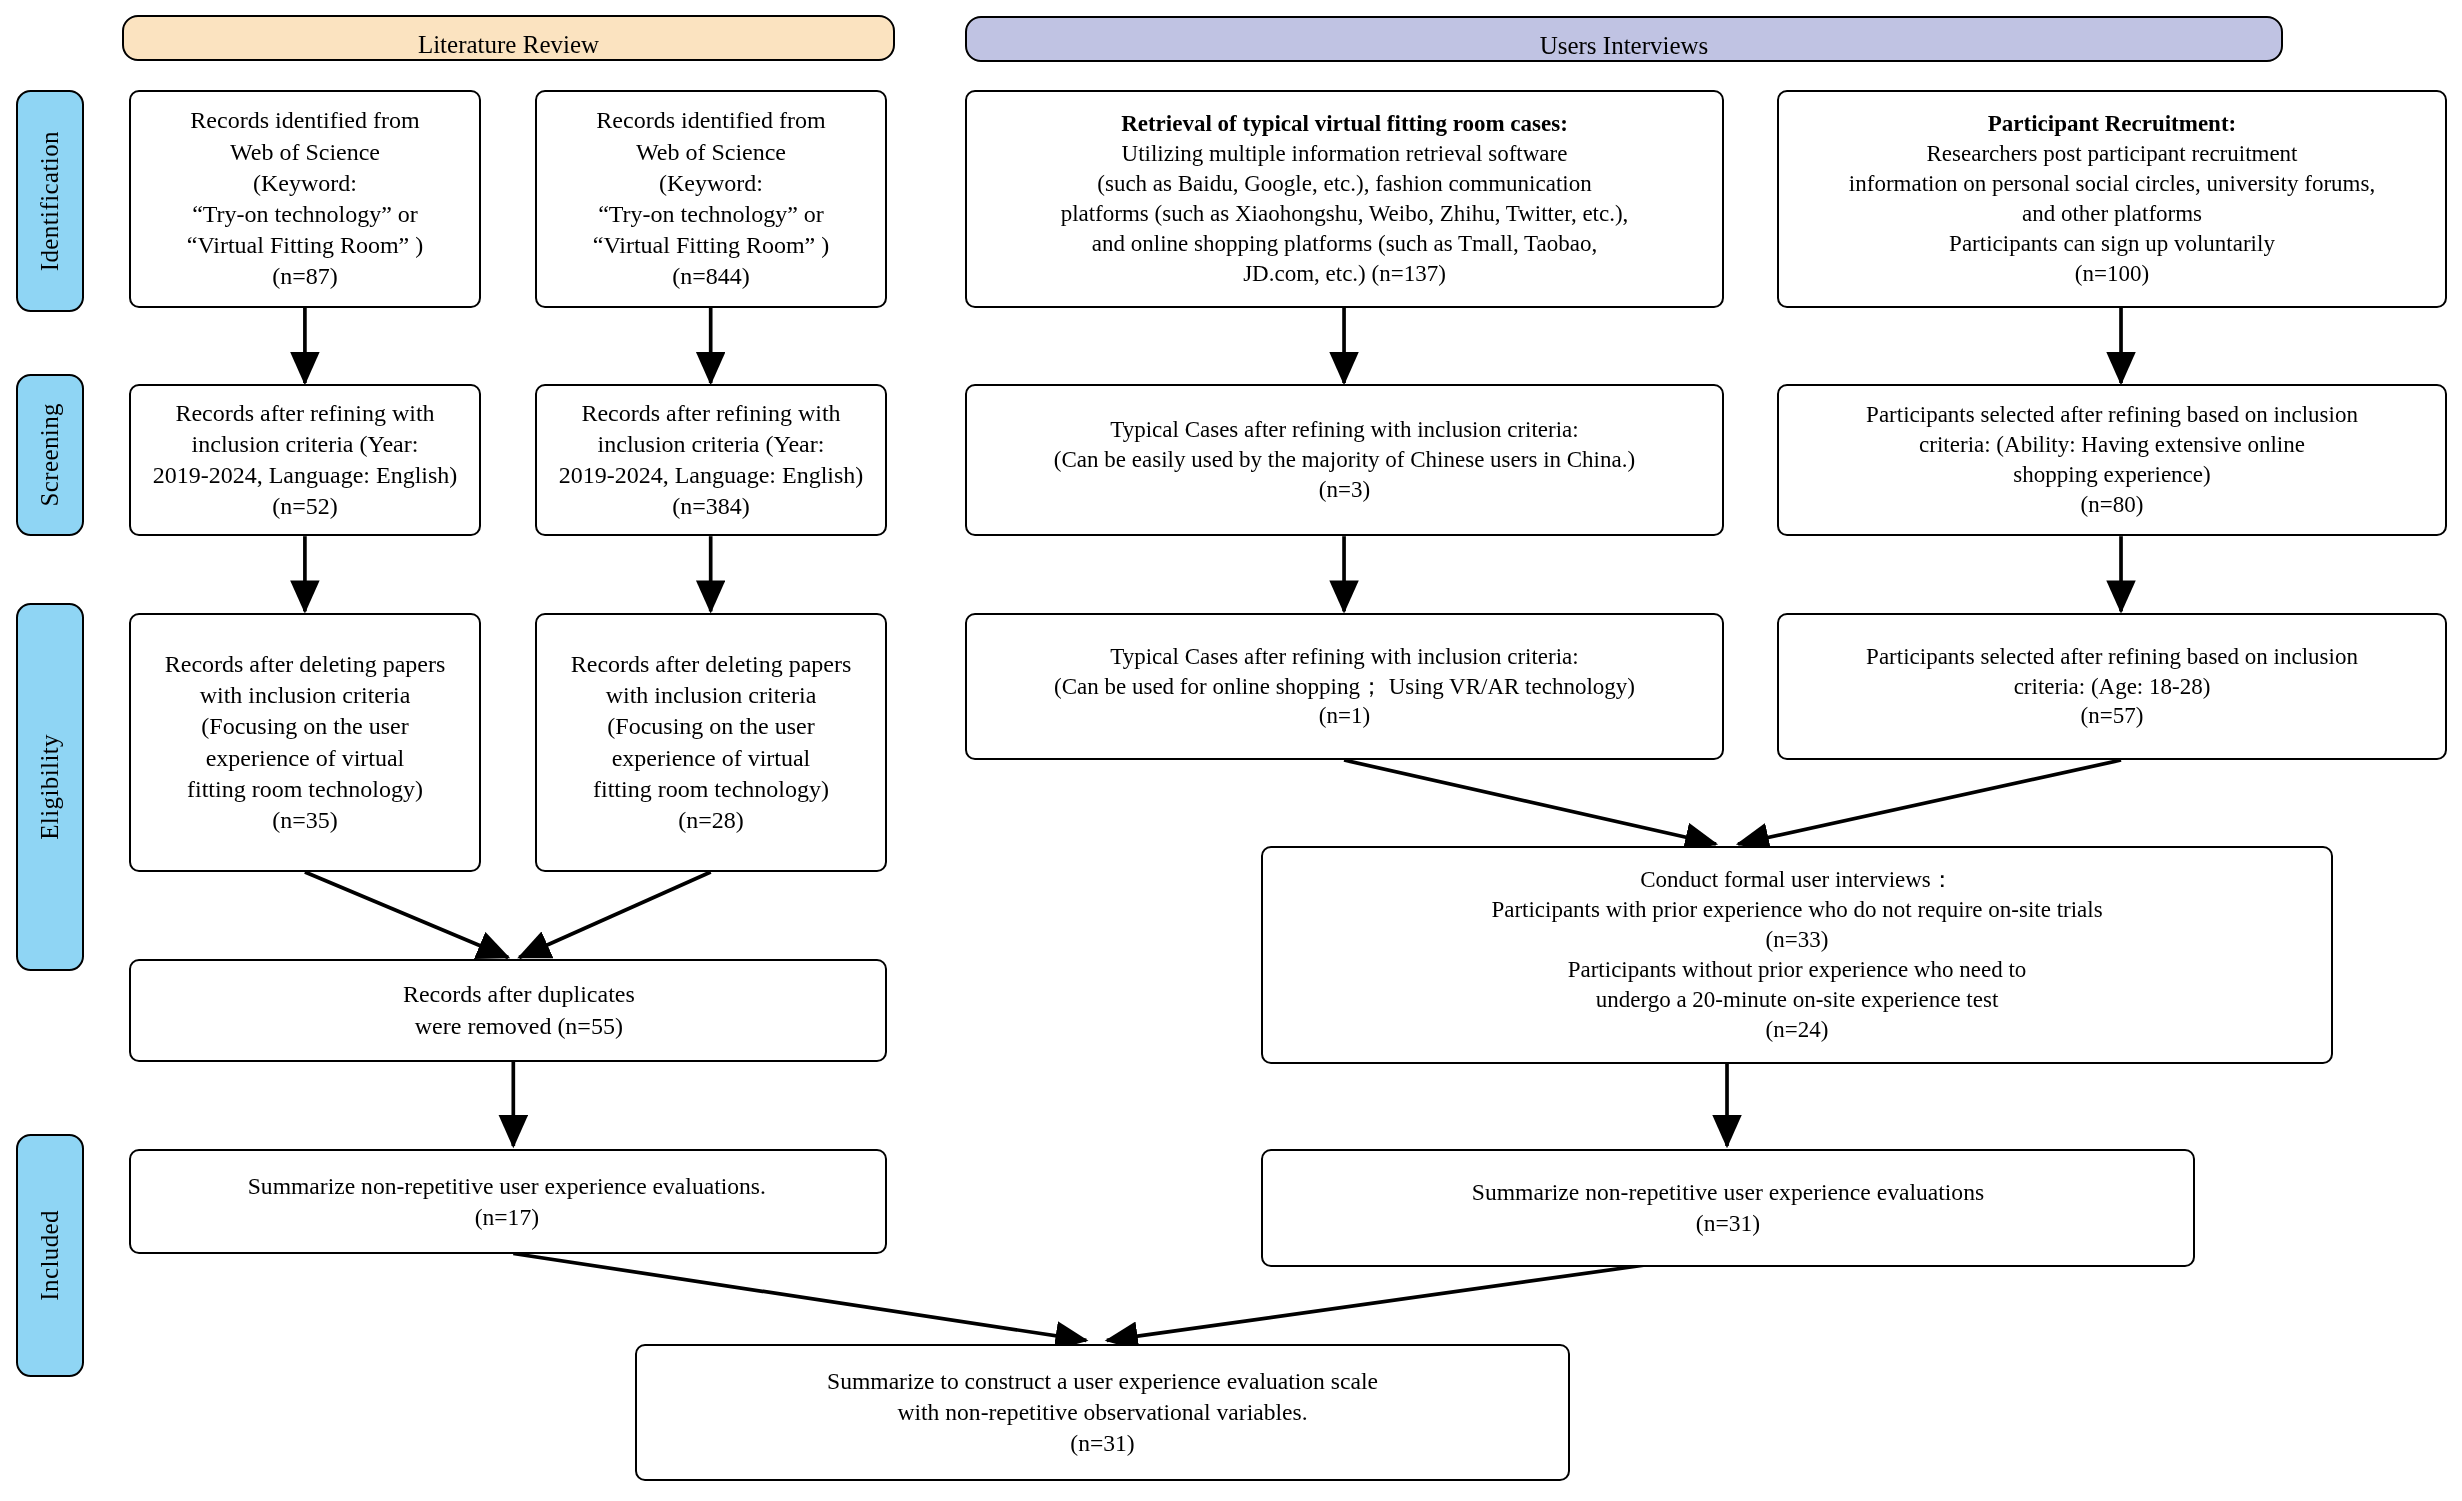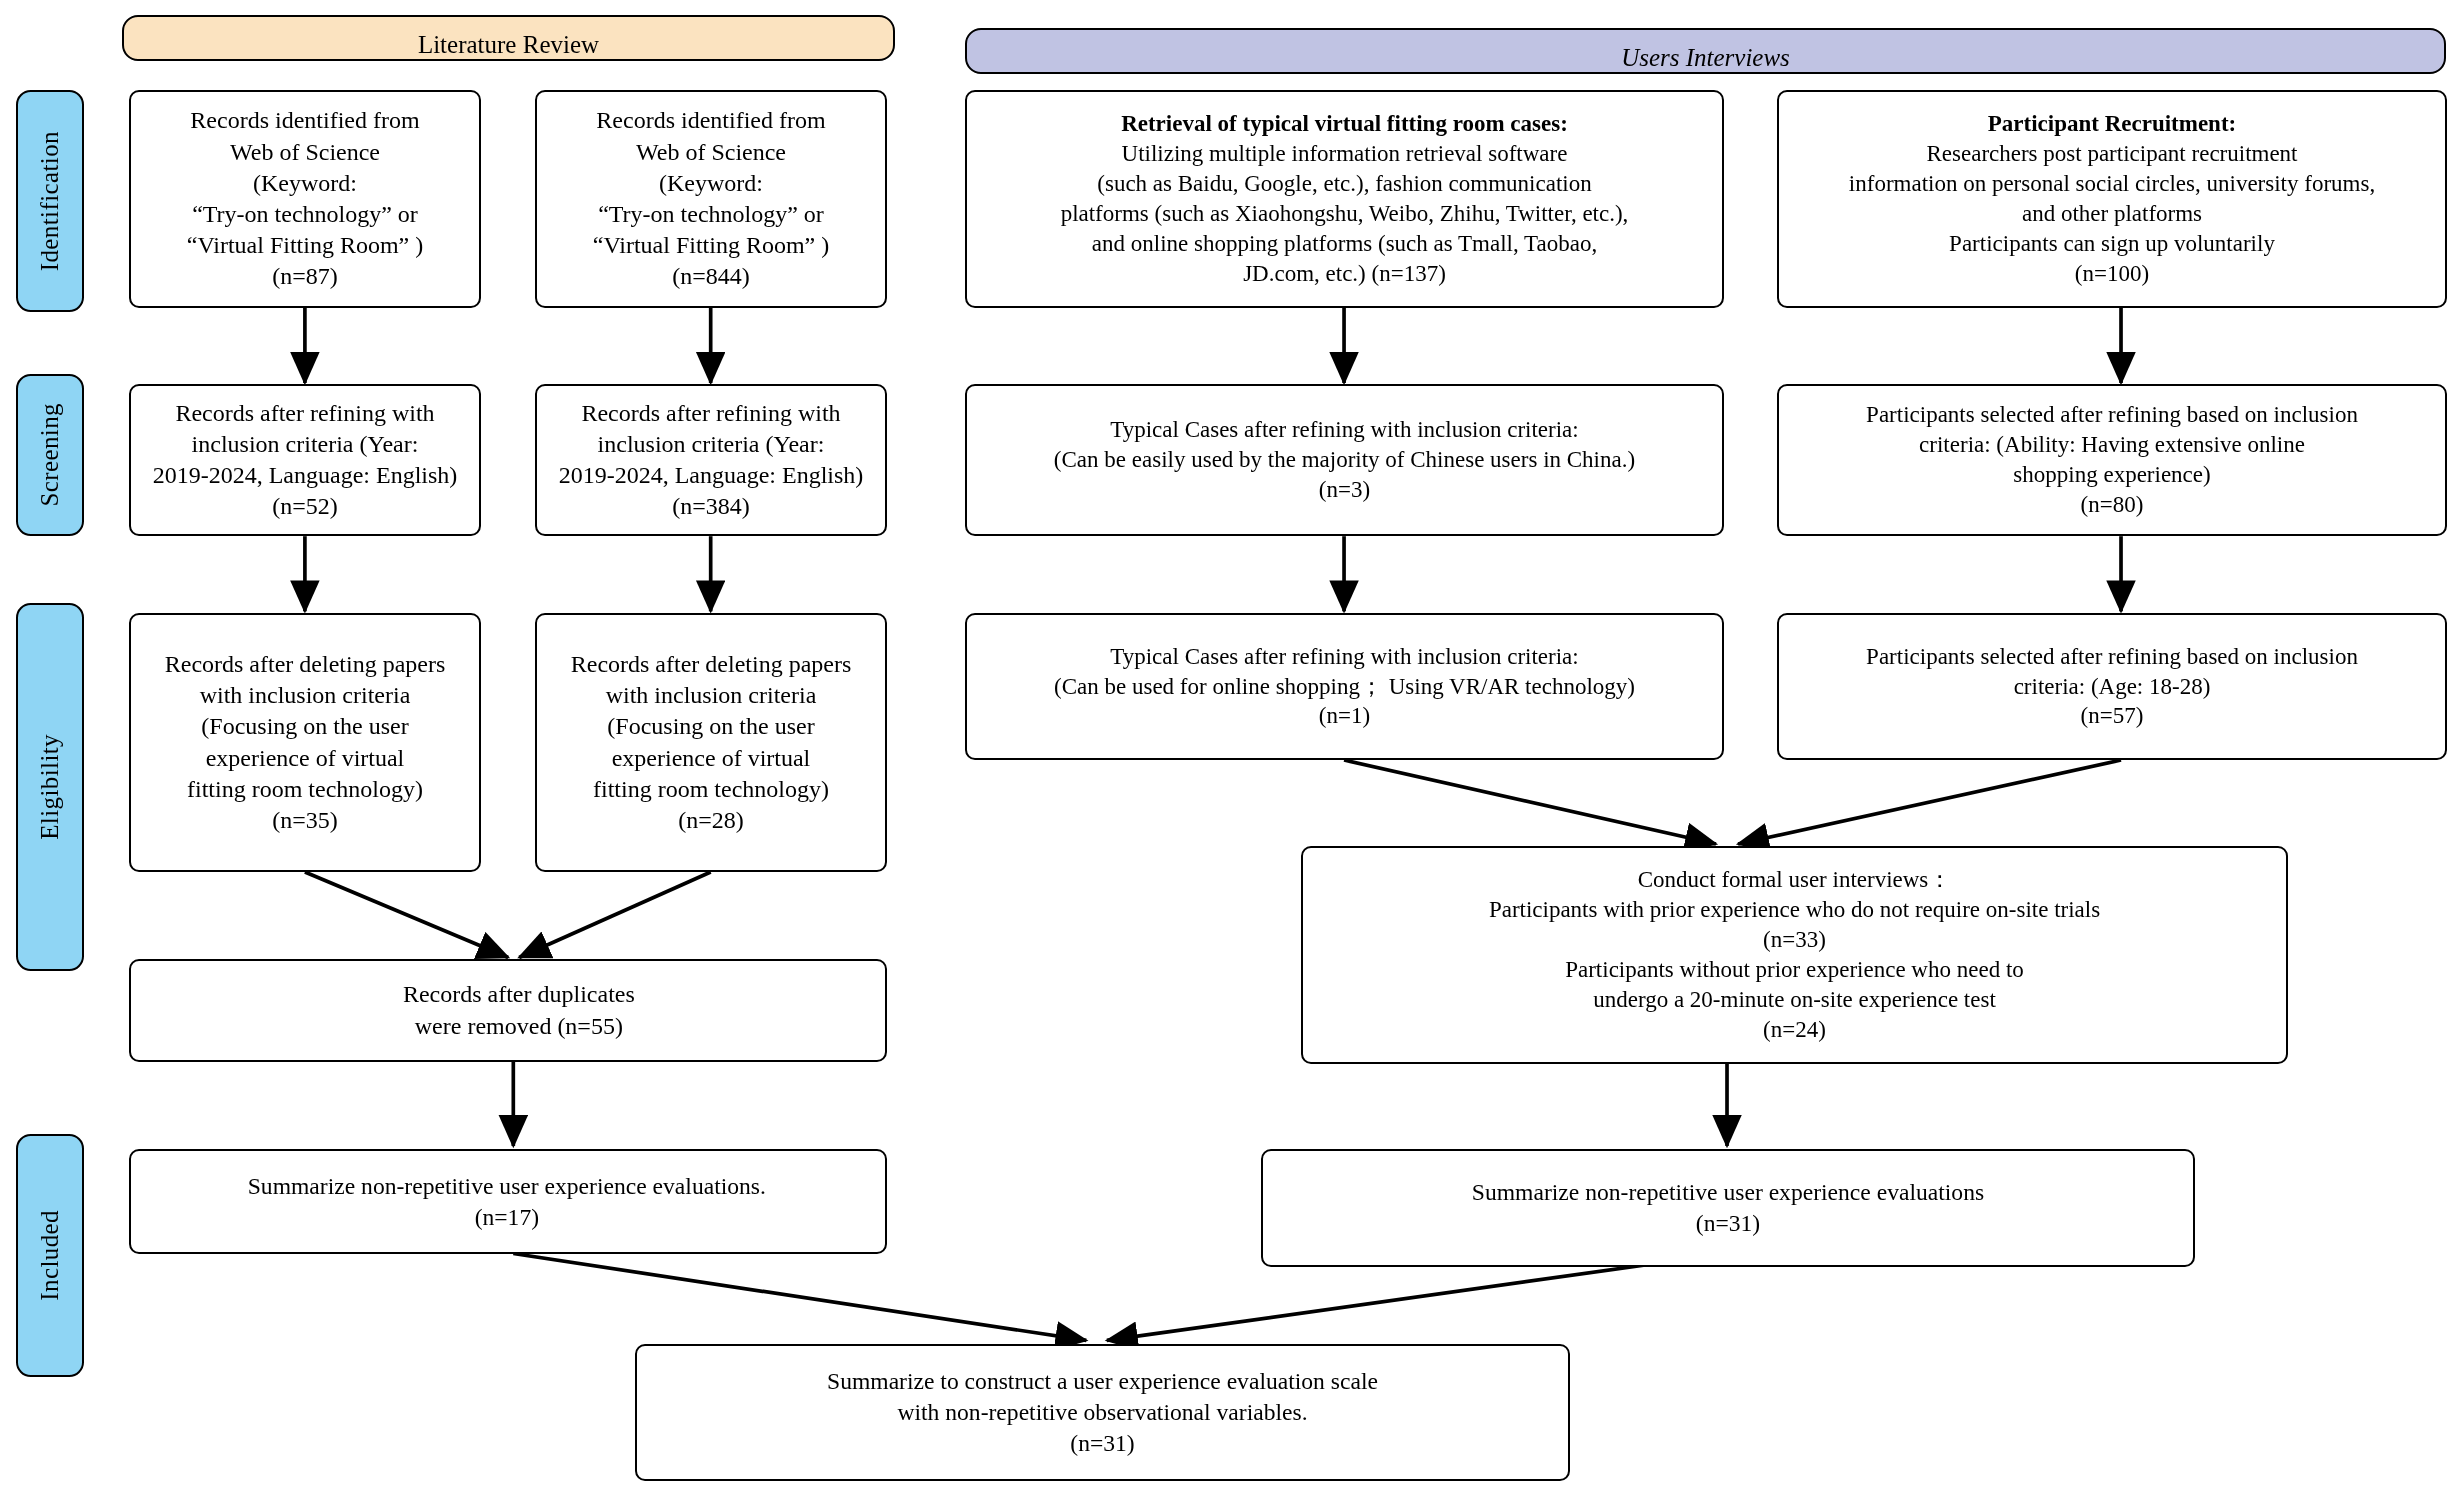--- a/index.html
+++ b/index.html
@@ -111,21 +111,21 @@
 
       <line x1="697" y1="1702" x2="1475" y2="1820"></line>
       <line x1="2345" y1="1702" x2="1503" y2="1820"></line>
     </g>
   </svg>
 
   <div class="banner lit" style="left:122px; top:14.7px; width:773px; height:46px;">
     <span>Literature Review</span>
   </div>
 
-  <div class="banner user" style="left:965px; top:28px; width:1481px; height:46px;font-style:italic;">
+  <div class="banner user" style="left:965px; top:16px; width:1318px; height:46px;">
     <span>Users Interviews</span>
   </div>
 
   <div class="stage-label" style="left:16px; top:90px; width:68px; height:222px;">
     <span>Identification</span>
   </div>
 
   <div class="stage-label" style="left:16px; top:374px; width:68px; height:162px;">
     <span>Screening</span>
   </div>
@@ -255,21 +255,21 @@
     </span>
   </div>
 
   <div class="node" style="left:129px; top:959px; width:758px; height:103px;padding-left:32px;">
     <span class="txt">
       <span class="ln">Records after duplicates</span>
       <span class="ln">were removed (n=55)</span>
     </span>
   </div>
 
-  <div class="node" style="left:1261px; top:846px; width:987px; height:218px; font-size:23px;margin-left:40px;">
+  <div class="node" style="left:1261px; top:846px; width:1072px; height:218px; font-size:23px;">
     <span class="txt">
       <span class="ln">Conduct formal user interviews：</span>
       <span class="ln">Participants with prior experience who do not require on-site trials</span>
       <span class="ln">(n=33)</span>
       <span class="ln">Participants  without prior experience who need to</span>
       <span class="ln">undergo a 20-minute on-site experience test</span>
       <span class="ln">(n=24)</span>
     </span>
   </div>
 

